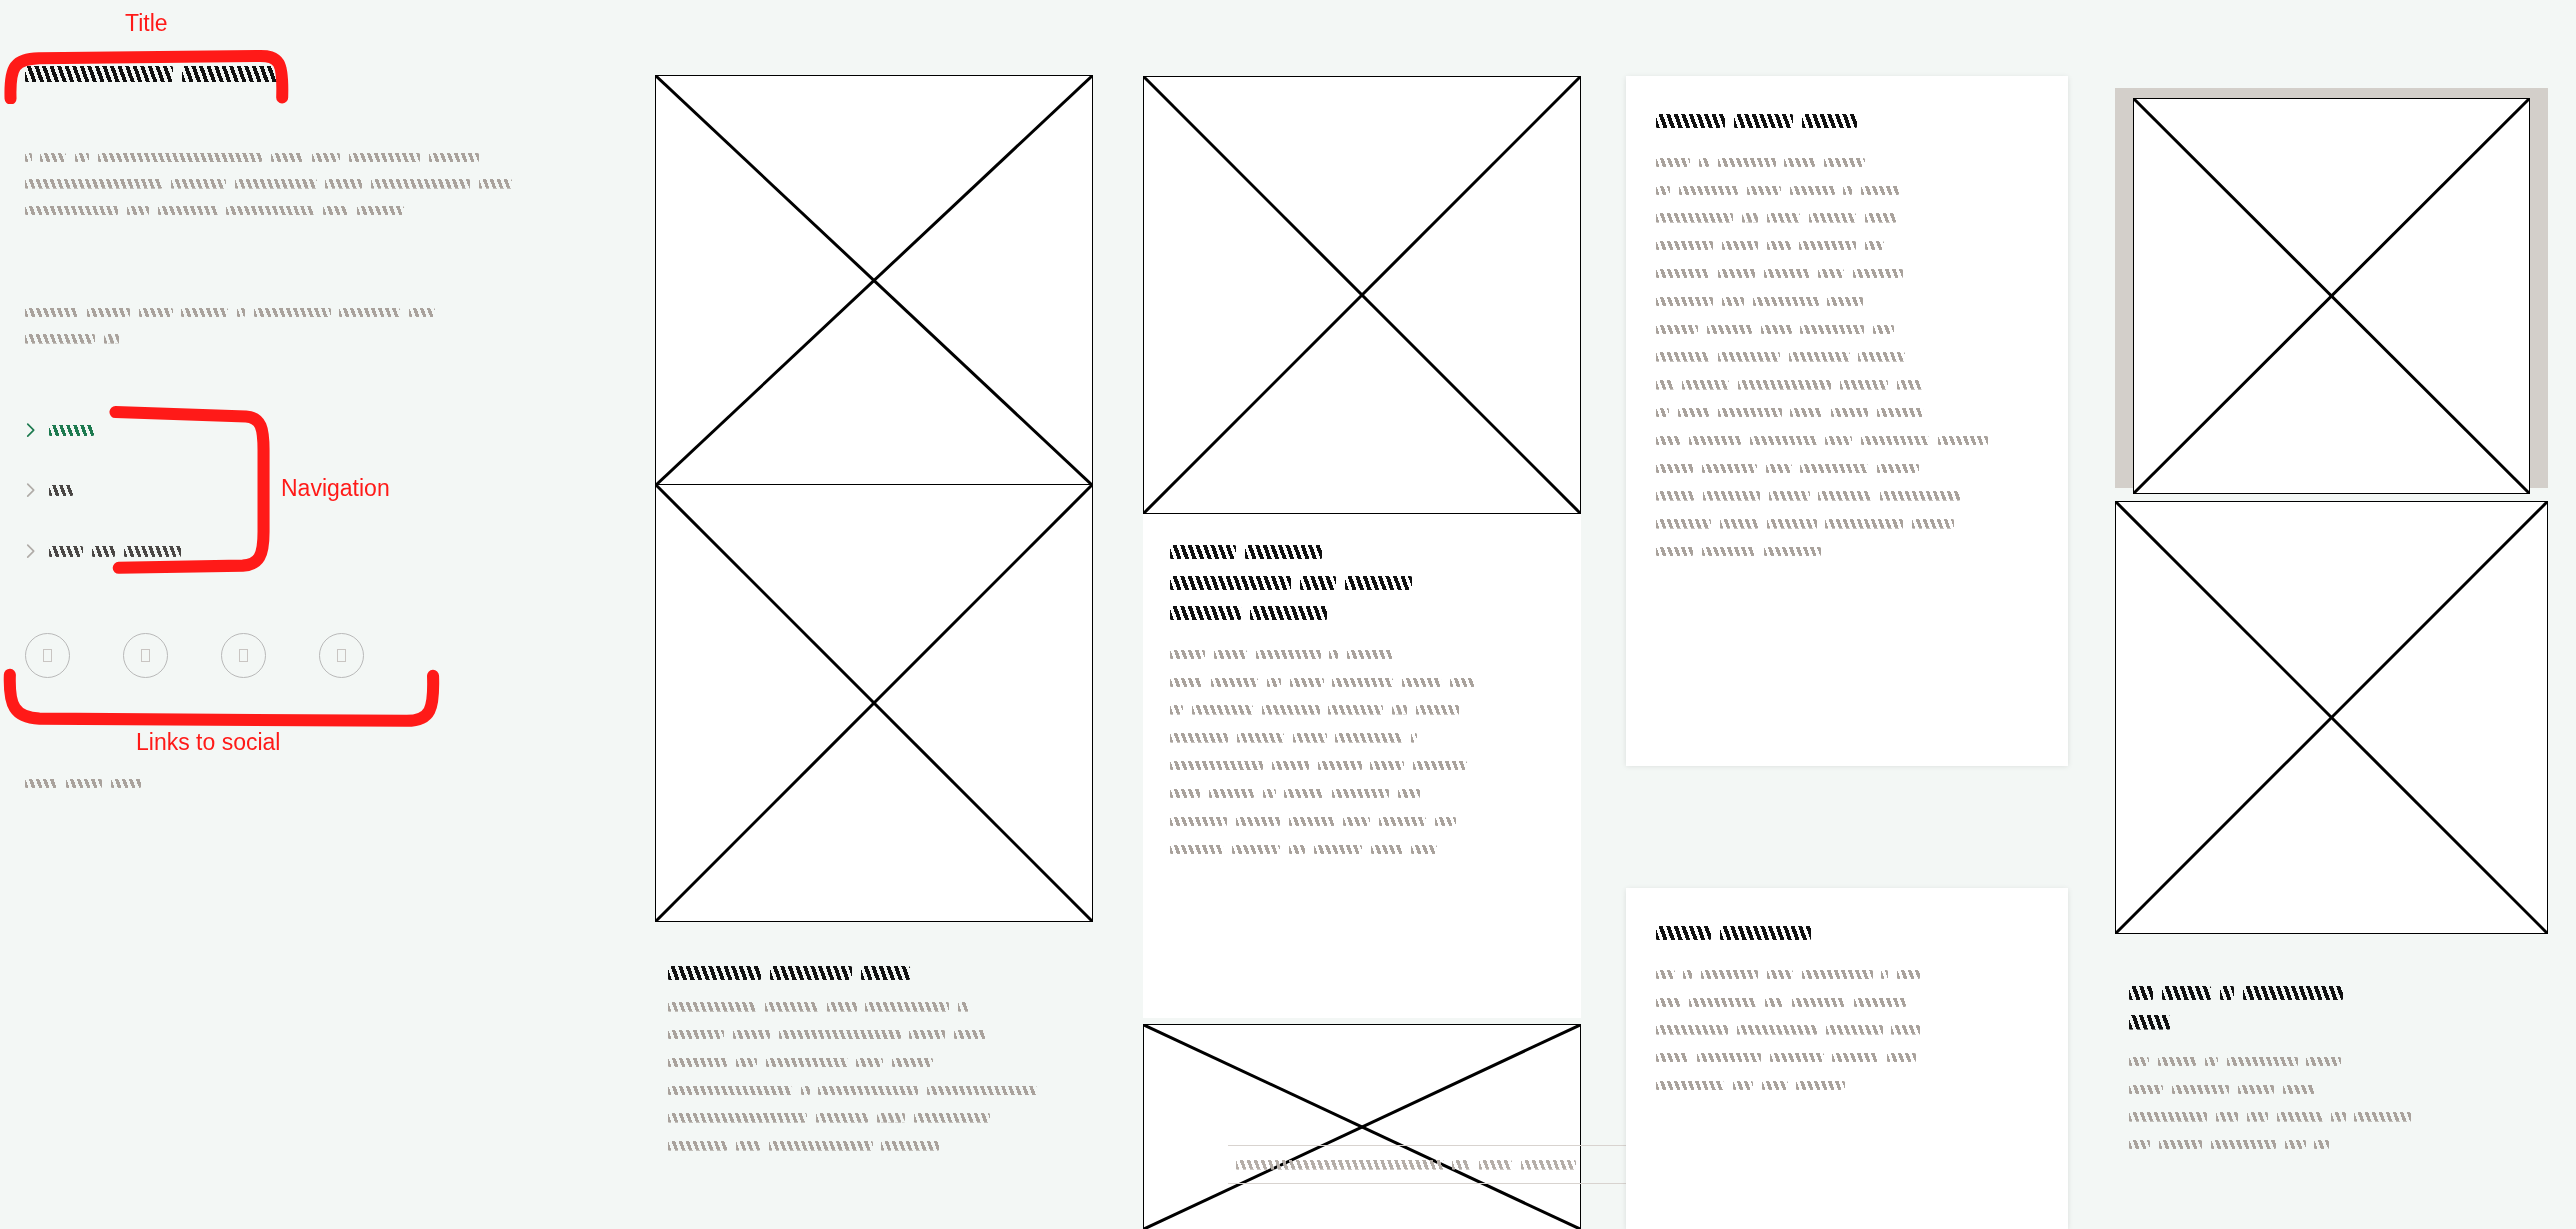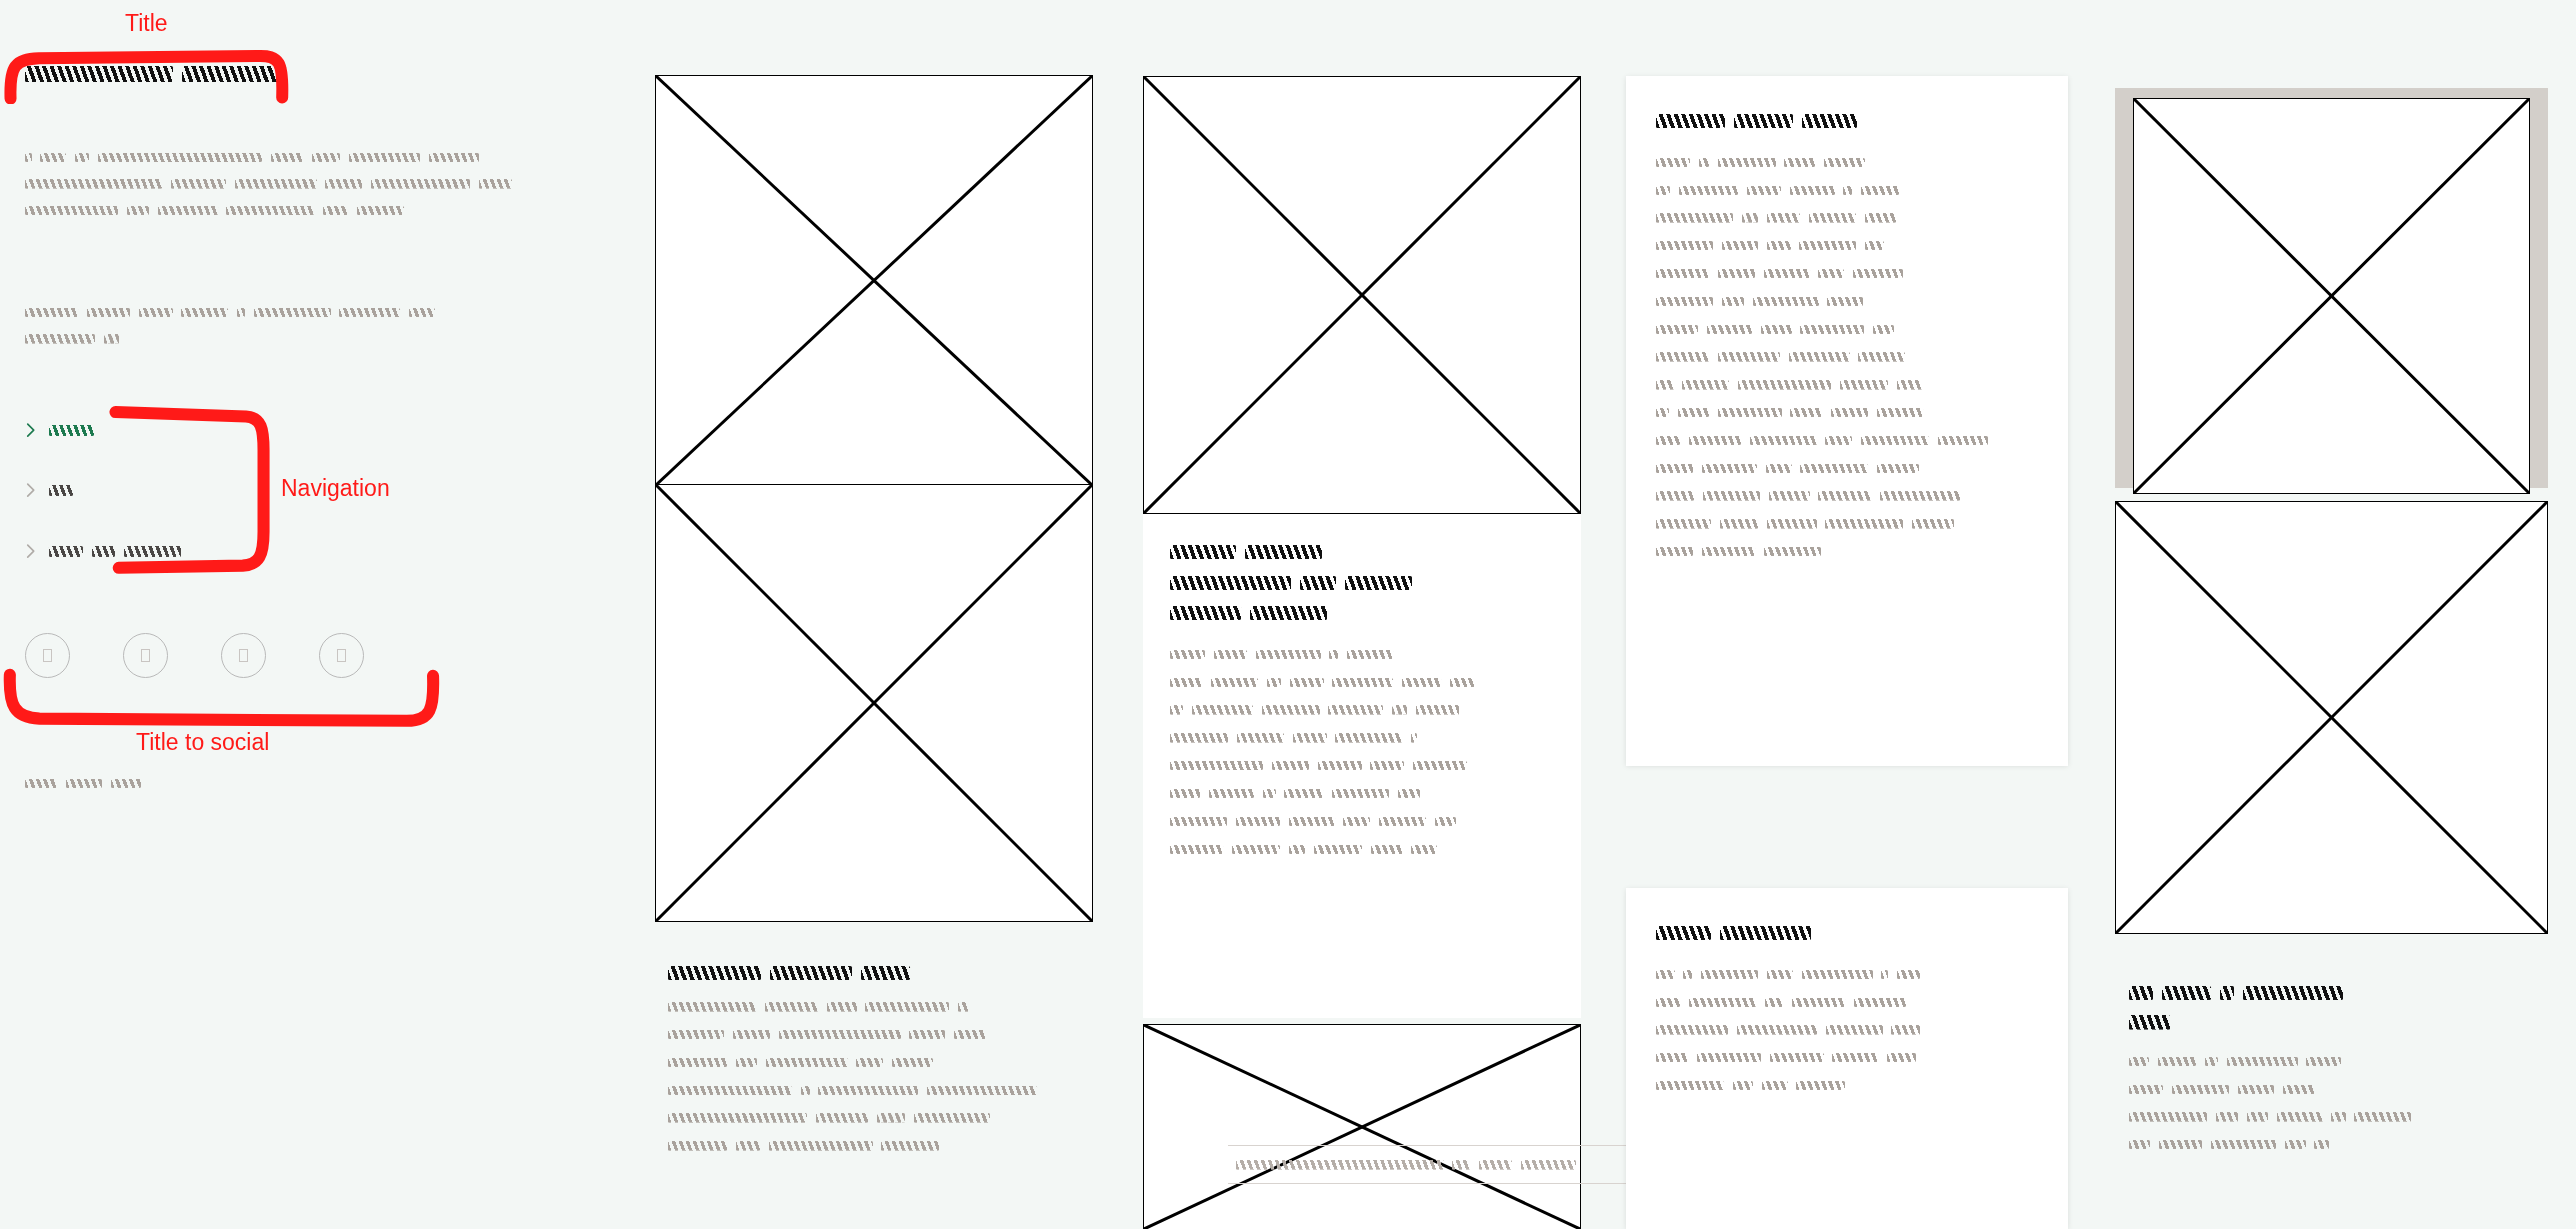--- a/index.html
+++ b/index.html
@@ -261,21 +261,21 @@
   <div class="anno-label" style="left:125px; top:10px;">Title</div>
   <svg class="anno-bracket" style="left:0px; top:44px; width:296px; height:60px;" viewBox="0 0 540 110" fill="none">
     <path d="M18 100 C16 40, 26 28, 70 26 L470 22 C512 20, 518 34, 516 98" stroke="#ff1a18" stroke-width="22" stroke-linecap="round" stroke-linejoin="round"></path>
   </svg>
 
   <div class="anno-label" style="left:281px; top:475px;">Navigation</div>
   <svg class="anno-bracket" style="left:99px; top:400px; width:181px; height:181px;" viewBox="0 0 330 330" fill="none">
     <path d="M30 22 L268 30 C296 32, 300 52, 300 92 L300 240 C300 284, 292 300, 262 302 L36 306" stroke="#ff1a18" stroke-width="22" stroke-linecap="round" stroke-linejoin="round"></path>
   </svg>
 
-  <div class="anno-label" style="left:136px; top:729px;">Title to social</div>
+  <div class="anno-label" style="left:136px; top:729px;">Links to social</div>
   <svg class="anno-bracket" style="left:0px; top:667px; width:444px; height:66px;" viewBox="0 0 810 120" fill="none">
     <path d="M18 14 C16 70, 26 92, 72 94 L742 98 C786 98, 792 76, 790 16" stroke="#ff1a18" stroke-width="22" stroke-linecap="round" stroke-linejoin="round"></path>
   </svg>
 
   <div class="col" style="left:655px; width:438px;">
 
     <div class="ph" style="position:absolute; left:0; top:75px; width:438px; height:411px;">
       <svg viewBox="0 0 800 750" preserveAspectRatio="none">
         <line x1="0" y1="0" x2="800" y2="750" stroke="#000" stroke-width="3" vector-effect="non-scaling-stroke"></line>
         <line x1="800" y1="0" x2="0" y2="750" stroke="#000" stroke-width="3" vector-effect="non-scaling-stroke"></line>

